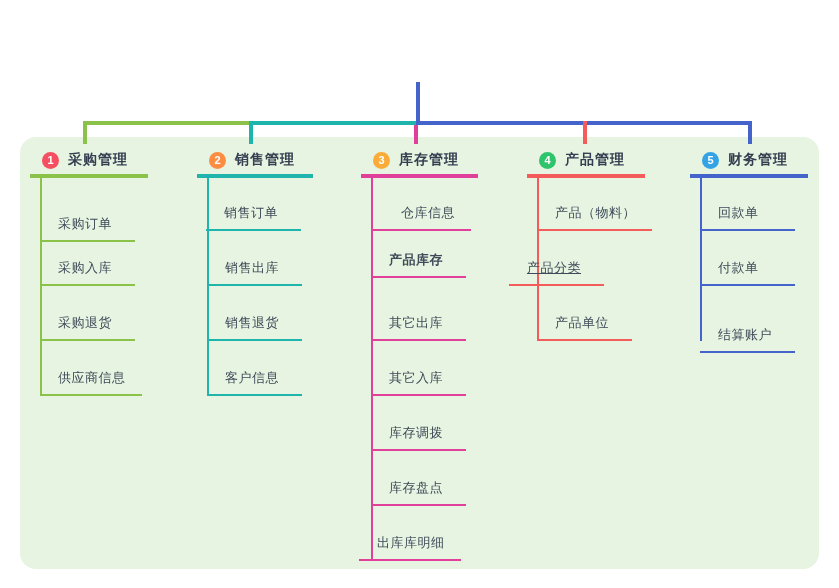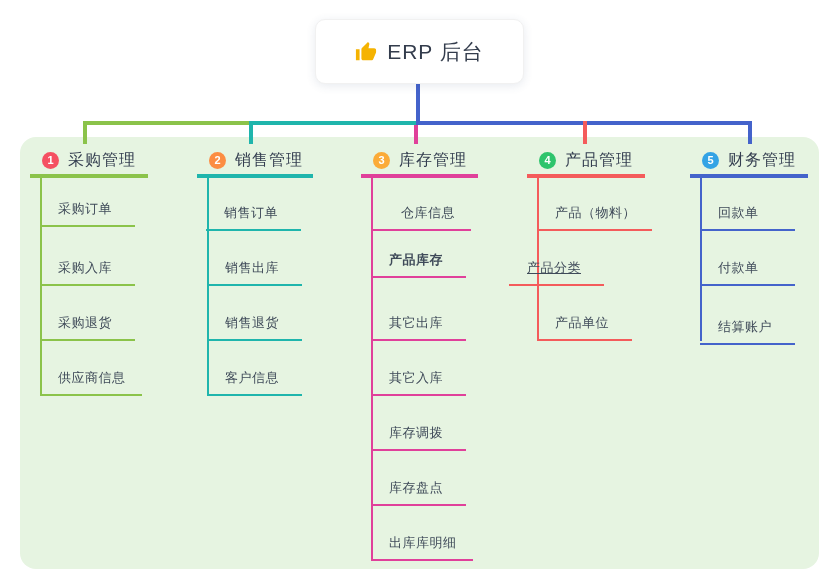--- a/index.html
+++ b/index.html
@@ -26,61 +26,55 @@
   .branch-header{
     position:absolute;box-sizing:border-box;height:32px;top:146px;
     display:flex;align-items:center;gap:9px;padding-left:12px;
     border-bottom-style:solid;border-bottom-width:4px;z-index:4;
   }
   .badge{
     width:17px;height:17px;border-radius:50%;flex:0 0 auto;
     display:flex;align-items:center;justify-content:center;
     color:#fff;font-size:11px;font-weight:700;line-height:1;
   }
-  .branch-title{font-size:16px;font-weight:400;color:#343e50;letter-spacing:1px;white-space:nowrap;}
+  .branch-title{font-size:14px;font-weight:700;color:#343e50;letter-spacing:1px;white-space:nowrap;}
   .childline{position:absolute;width:2px;z-index:2;}
   .item{
     position:absolute;box-sizing:border-box;height:37px;min-width:95px;
     padding:0 16px 7px 18px;border-bottom-style:solid;border-bottom-width:2px;
     display:flex;align-items:flex-end;white-space:nowrap;
     font-size:13px;color:#3f4a59;letter-spacing:0.5px;z-index:4;
   }
 </style>
 </head>
 <body style="background: rgb(255, 255, 255);">
 
 <div class="canvas">
   <div class="panel" id="panel" style="background: rgb(230, 244, 225);"></div>
 
-  <div class="root-card">
-    <svg id="thumb-icon" width="22" height="22" viewBox="0 0 24 24">
-      <path id="thumb-path" d="M1 21h4V9H1v12zM23 10c0-1.1-.9-2-2-2h-6.31l.95-4.57.03-.32c0-.41-.17-.79-.44-1.06L14.17 1 7.59 7.59C7.22 7.95 7 8.45 7 9v10c0 1.1.9 2 2 2h9c.83 0 1.54-.5 1.84-1.22l3.02-7.05c.09-.23.14-.47.14-.73v-2z" fill="#f5b301"></path>
-    </svg>
-    <span class="root-title">ERP 后台</span>
-  </div>
 
   <div id="connectors">
       <div class="vline" style="left: 416px; top: 82px; height: 43px; background: rgb(68, 99, 203);"></div>
       <div class="hline" style="left: 83px; width: 337px; top: 121px; background: rgb(139, 195, 74);"></div>
       <div class="hline" style="left: 249px; width: 171px; top: 121px; background: rgb(31, 181, 172);"></div>
       <div class="hline" style="left: 418px; width: 170px; top: 121px; background: rgb(244, 91, 91);"></div>
       <div class="hline" style="left: 416px; width: 336px; top: 121px; background: rgb(68, 99, 203);"></div>
       <div class="vline" style="left: 83px; top: 121px; height: 23px; background: rgb(139, 195, 74);"></div>
       <div class="vline" style="left: 249px; top: 121px; height: 23px; background: rgb(31, 181, 172);"></div>
       <div class="vline" style="left: 414px; top: 125px; height: 19px; background: rgb(224, 64, 154);"></div>
       <div class="vline" style="left: 583px; top: 121px; height: 23px; background: rgb(244, 91, 91);"></div>
       <div class="vline" style="left: 748px; top: 121px; height: 23px; background: rgb(68, 99, 203);"></div>
     </div>
   <div id="branches">
       <div class="branch-header" style="left: 30px; width: 118px; border-bottom-color: rgb(139, 195, 74);">
         <div class="badge" style="background: rgb(245, 80, 98);">1</div>
         <div class="branch-title">采购管理</div>
       </div>
       <div class="childline" style="left: 40px; top: 176px; height: 220px; background: rgb(139, 195, 74);"></div>
-      <div class="item" style="left: 40px; top: 190px; border-bottom-color: rgb(139, 195, 74);">采购订单</div>
+      <div class="item" style="left: 40px; top: 205px; border-bottom-color: rgb(139, 195, 74);">采购订单</div>
       <div class="item" style="left: 40px; top: 249px; border-bottom-color: rgb(139, 195, 74);">采购入库</div>
       <div class="item" style="left: 40px; top: 304px; border-bottom-color: rgb(139, 195, 74);">采购退货</div>
       <div class="item" style="left: 40px; top: 359px; border-bottom-color: rgb(139, 195, 74);">供应商信息</div>
       <div class="branch-header" style="left: 197px; width: 116px; border-bottom-color: rgb(31, 181, 172);">
         <div class="badge" style="background: rgb(252, 141, 66);">2</div>
         <div class="branch-title">销售管理</div>
       </div>
       <div class="childline" style="left: 207px; top: 176px; height: 220px; background: rgb(31, 181, 172);"></div>
       <div class="item" style="left: 206px; top: 194px; border-bottom-color: rgb(31, 181, 172);">销售订单</div>
       <div class="item" style="left: 207px; top: 249px; border-bottom-color: rgb(31, 181, 172);">销售出库</div>
@@ -90,31 +84,31 @@
         <div class="badge" style="background: rgb(251, 171, 56);">3</div>
         <div class="branch-title">库存管理</div>
       </div>
       <div class="childline" style="left: 371px; top: 176px; height: 385px; background: rgb(224, 64, 154);"></div>
       <div class="item" style="left: 371px; top: 194px; border-bottom-color: rgb(224, 64, 154); padding-left: 30px;">仓库信息</div>
       <div class="item" style="left: 371px; top: 241px; border-bottom-color: rgb(224, 64, 154); font-weight: bold;">产品库存</div>
       <div class="item" style="left: 371px; top: 304px; border-bottom-color: rgb(224, 64, 154);">其它出库</div>
       <div class="item" style="left: 371px; top: 359px; border-bottom-color: rgb(224, 64, 154);">其它入库</div>
       <div class="item" style="left: 371px; top: 414px; border-bottom-color: rgb(224, 64, 154);">库存调拨</div>
       <div class="item" style="left: 371px; top: 469px; border-bottom-color: rgb(224, 64, 154);">库存盘点</div>
-      <div class="item" style="left: 371px; top: 524px; border-bottom-color: rgb(224, 64, 154); text-align: center;">出库库明细</div>
+      <div class="item" style="left: 359px; top: 524px; border-bottom-color: rgb(224, 64, 154); text-align: center;">出库库明细</div>
       <div class="branch-header" style="left: 527px; width: 118px; border-bottom-color: rgb(244, 91, 91);">
         <div class="badge" style="background: rgb(46, 196, 108);">4</div>
         <div class="branch-title">产品管理</div>
       </div>
       <div class="childline" style="left: 537px; top: 176px; height: 165px; background: rgb(244, 91, 91);"></div>
       <div class="item" style="left: 537px; top: 194px; border-bottom-color: rgb(244, 91, 91);">产品（物料）</div>
       <div class="item" style="left: 509px; top: 249px; border-bottom-color: rgb(244, 91, 91); text-decoration: underline;">产品分类</div>
       <div class="item" style="left: 537px; top: 304px; border-bottom-color: rgb(244, 91, 91);">产品单位</div>
       <div class="branch-header" style="left: 690px; width: 118px; border-bottom-color: rgb(68, 99, 203);">
         <div class="badge" style="background: rgb(51, 163, 229);">5</div>
         <div class="branch-title">财务管理</div>
       </div>
       <div class="childline" style="left: 700px; top: 176px; height: 165px; background: rgb(68, 99, 203);"></div>
       <div class="item" style="left: 700px; top: 194px; border-bottom-color: rgb(68, 99, 203);">回款单</div>
       <div class="item" style="left: 700px; top: 249px; border-bottom-color: rgb(68, 99, 203);">付款单</div>
-      <div class="item" style="left: 700px; top: 308px; border-bottom-color: rgb(68, 99, 203);">结算账户</div>
+      <div class="item" style="left: 700px; top: 316px; border-bottom-color: rgb(68, 99, 203);">结算账户</div>
     </div>
 </div>
 
 </body></html>

